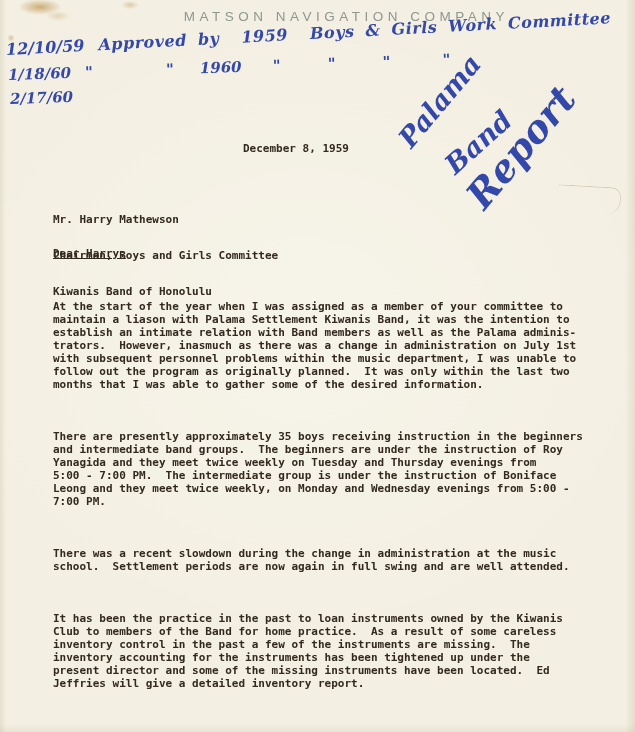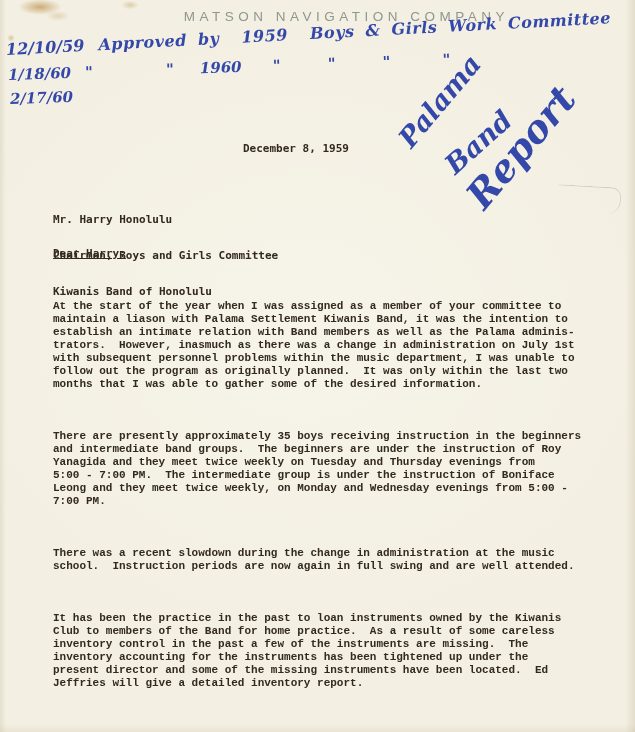--- a/index.html
+++ b/index.html
@@ -66,21 +66,21 @@
     position: absolute;
     font-size: 11px;
     line-height: 13px;
     font-weight: bold;
     white-space: pre-wrap;
   }
   .date-line   { left: 243px; top: 142px; }
   .addr-block  { left: 53px;  top: 190px; line-height: 12px; }
   .salutation  { left: 53px;  top: 247px; }
   .body-block  { left: 53px;  top: 274px; width: 548px; }
-  .body-block p { margin: 0 0 13px 0; font-family: Liberation Mono, monospace; }
+  .body-block p { margin: 0 0 13px 0; }
 
   .crease {
     position: absolute;
     left: 558px; top: 186px;
     width: 62px; height: 26px;
     border-top: 1px solid rgba(158,146,112,0.38);
     border-right: 1px solid rgba(158,146,112,0.28);
     border-radius: 0 10px 14px 0;
     transform: rotate(3deg);
   }
@@ -107,21 +107,21 @@
     <span class="a-note"></span>
   </div>
 
   <div class="hw diag diag-1" style="color:#3448aa;">Palama</div>
   <div class="hw diag diag-2" style="color:#3448aa;">Band</div>
   <div class="hw diag diag-3" style="color:#3448aa;">Report</div>
 
   <div class="type date-line" style="color:#33291e;">December 8, 1959</div>
 
   <div class="type addr-block" style="color:#33291e;">
-    <div>Mr. Harry Honolulu</div>
+    <div>Mr. Harry Mathewson</div>
     <div>Chairman, Boys and Girls Committee</div>
     <div>Kiwanis Band of Honolulu</div>
   </div>
 
   <div class="type salutation" style="color:#33291e;text-decoration:underline;">Dear Harry:</div>
 
   <div class="type body-block" style="color:#33291e;">
     <p>At the start of the year when I was assigned as a member of your committee to
 maintain a liason with Palama Settlement Kiwanis Band, it was the intention to
 establish an intimate relation with Band members as well as the Palama adminis-
@@ -129,21 +129,21 @@
 with subsequent personnel problems within the music department, I was unable to
 follow out the program as originally planned.  It was only within the last two
 months that I was able to gather some of the desired information.</p>
     <p>There are presently approximately 35 boys receiving instruction in the beginners
 and intermediate band groups.  The beginners are under the instruction of Roy
 Yanagida and they meet twice weekly on Tuesday and Thursday evenings from
 5:00 - 7:00 PM.  The intermediate group is under the instruction of Boniface
 Leong and they meet twice weekly, on Monday and Wednesday evenings from 5:00 -
 7:00 PM.</p>
     <p>There was a recent slowdown during the change in administration at the music
-school.  Instruction periods are now again in full swing and are well attended.</p>
+school.  Settlement periods are now again in full swing and are well attended.</p>
     <p>It has been the practice in the past to loan instruments owned by the Kiwanis
 Club to members of the Band for home practice.  As a result of some careless
 inventory control in the past a few of the instruments are missing.  The
 inventory accounting for the instruments has been tightened up under the
 present director and some of the missing instruments have been located.  Ed
 Jeffries will give a detailed inventory report.</p>
     
   </div>
 
   <div class="crease"></div>

